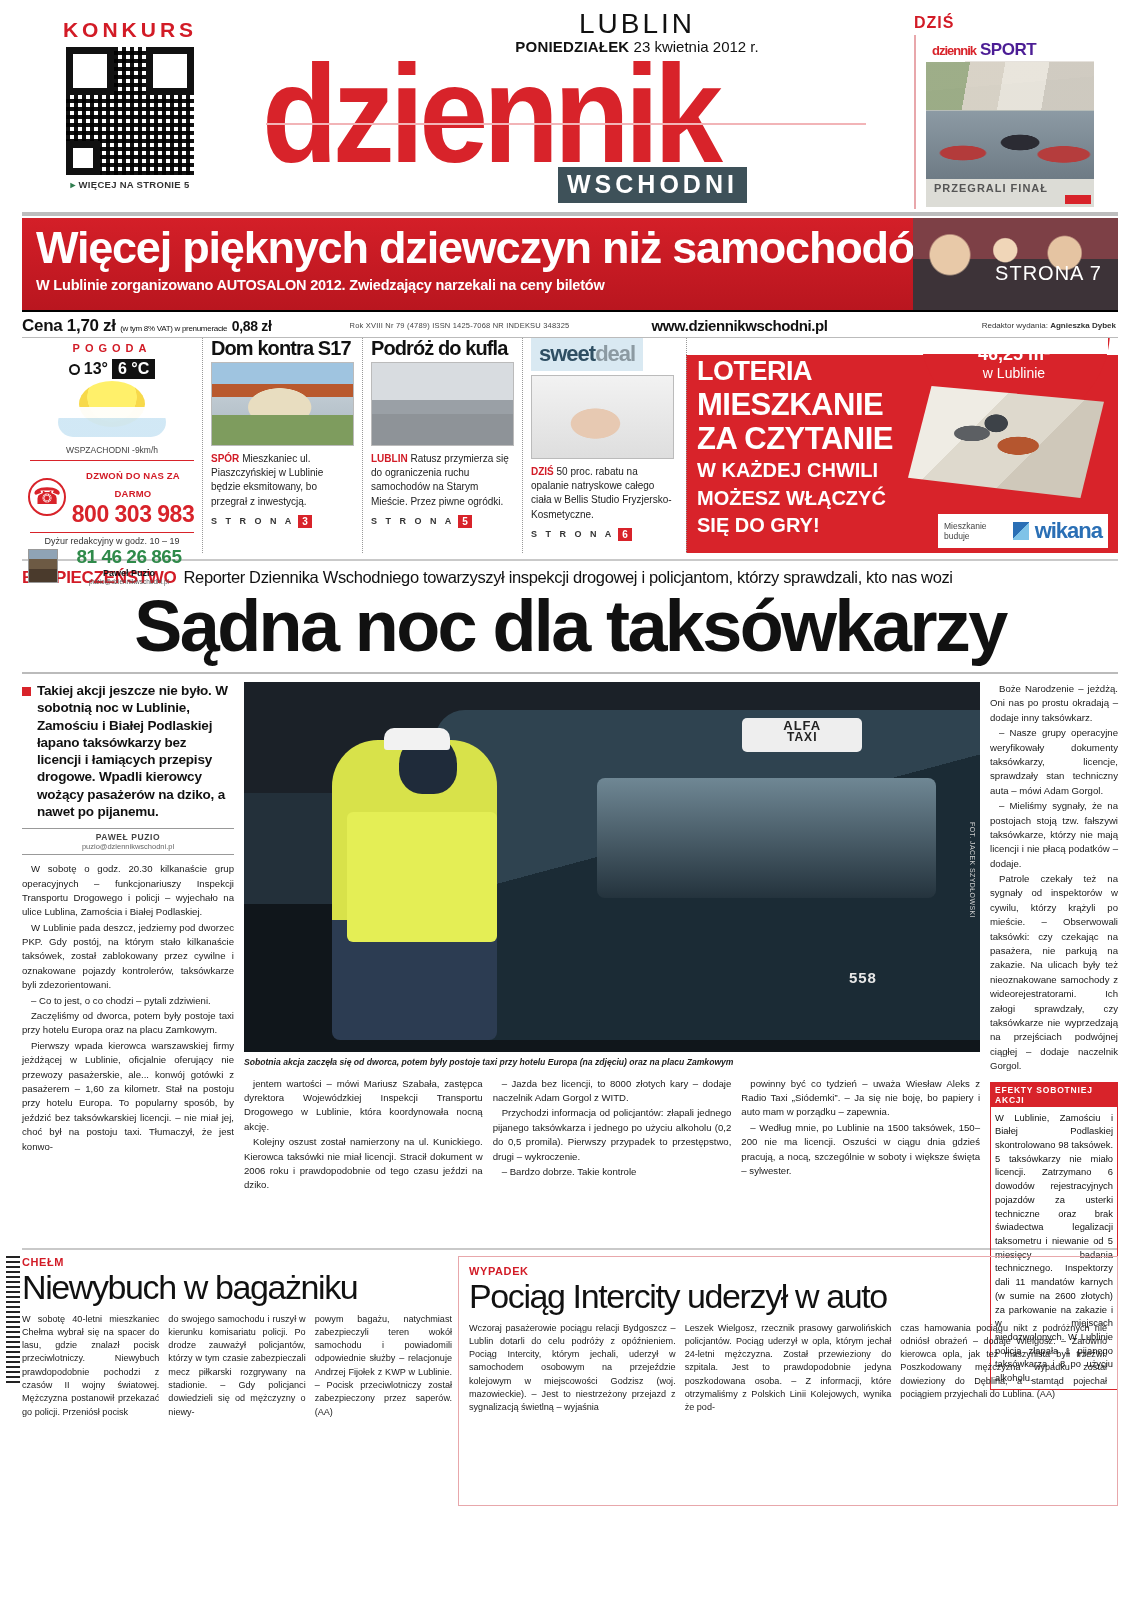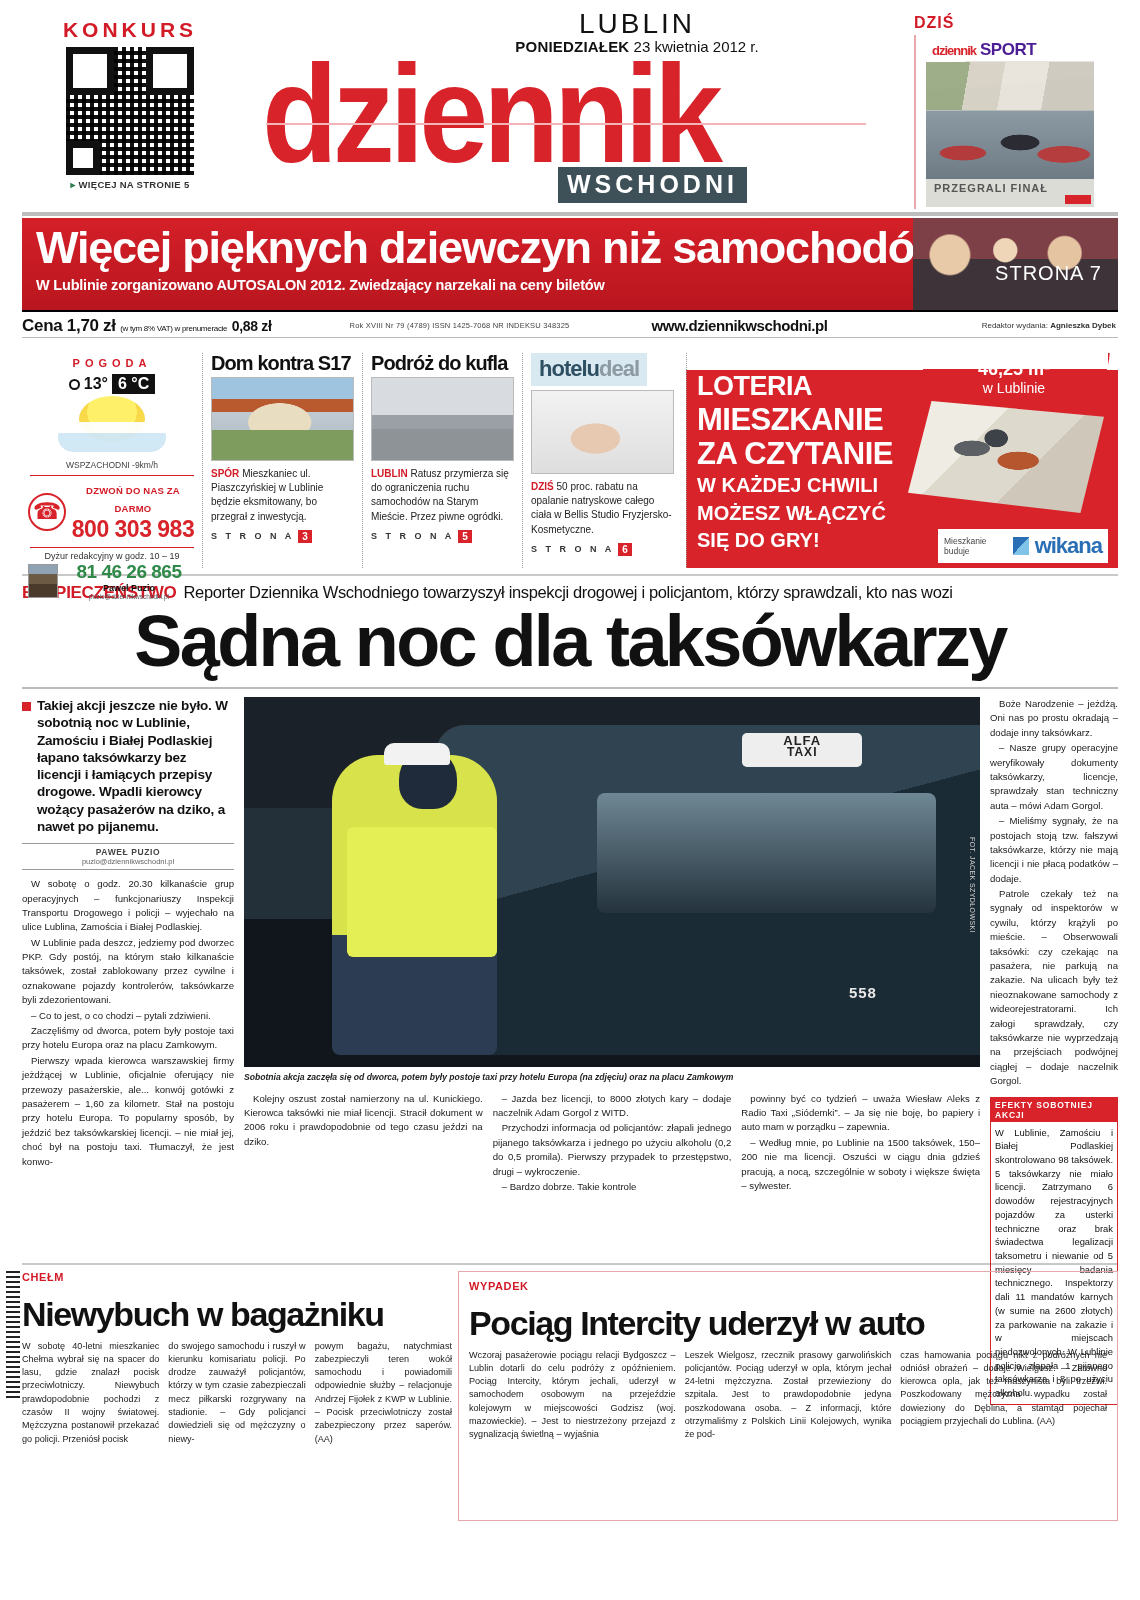--- a/index.html
+++ b/index.html
@@ -80,21 +80,21 @@
              align-items:center; font-size:11px; position:relative; padding-top:2px;}
   .price { font-size:17px; font-weight:bold; letter-spacing:-.3px;}
   .price .small { font-size:8px; font-weight:normal;}
   .price .p2 { font-size:14px; font-weight:bold;}
   .issn { font-size:7.5px; color:#444; margin-left:78px; letter-spacing:.2px;}
   .website { font-size:15px; font-weight:bold; margin-left:82px; letter-spacing:-.4px;}
   .editor { font-size:8px; color:#333; position:absolute; right:2px; }
   .editor b{font-weight:bold;}
 
   
-  .teaser-row { display:flex; height:215px; margin-top:15px; position:relative; }
+  .teaser-row { display:flex; height:215px; margin-top:0; position:relative; }
   .weather { width:180px; padding:4px 6px 0; position:relative; }
   .pogoda { text-align:center; color:#d21b26; font-size:11px; letter-spacing:5px; font-weight:bold; }
   .temps { display:flex; align-items:center; justify-content:center; margin-top:5px; gap:4px;}
   .sun-ico { width:11px; height:11px; border-radius:50%; border:2px solid #111;}
   .t-day { font-size:16px; font-weight:bold;}
   .t-night { background:#111; color:#fff; font-size:16px; font-weight:bold; padding:1px 6px; display:inline-block;}
   .wx-art { height:62px; margin-top:2px; position:relative;}
   .wx-sun { position:absolute; left:50%; top:0; transform:translateX(-50%); width:66px; height:46px;
             border-radius:50%; background:radial-gradient(circle at 50% 35%, #fff06a 0 55%, #f7d94a 56% 100%); }
   .wx-cloud { position:absolute; left:50%; top:26px; transform:translateX(-50%); width:108px; height:30px;
@@ -209,21 +209,21 @@
   .efekty { margin-top:8px; border:1px solid #d8232a;}
   .efekty-h { background:#d8232a; color:#fff; font-size:8.5px; font-weight:bold; letter-spacing:.8px; padding:2px 4px;}
   .efekty-b { font-size:9.4px; line-height:1.46; padding:4px 4px 4px; text-align:justify;}
 
   
   .bottom-rule { border-top:2px solid #c9c9c9; margin-top:6px;}
   .bottom { display:flex; gap:6px; margin-top:6px; height:250px;}
   .bl { width:430px; position:relative;}
   .br { flex:1; border:1px solid #e8a7ab; padding:8px 10px;}
   .sec-kick { color:#d21b26; font-size:11px; font-weight:bold; letter-spacing:.6px;}
-  .sec-h2 { font-size:34px; font-weight:bold; letter-spacing:-1.4px; line-height:1.02; margin-top:14px;}
+  .sec-h2 { font-size:34px; font-weight:normal; letter-spacing:-1.4px; line-height:1.02; margin-top:2px;}
   .cols3 { display:flex; gap:9px; margin-top:8px;}
   .cols3 .bodytxt{flex:1; font-size:9.1px; line-height:1.46;}
   .barcode { position:absolute; left:-16px; top:0; width:14px; height:130px;
      background:repeating-linear-gradient(180deg,#222 0 2px,#fff 2px 5px); }
 </style>
 </head>
 <body>
 
 <div class="page">
 
@@ -350,21 +350,21 @@
         <span>Ratusz przymierza się do ograniczenia ruchu samochodów na Starym Mieście. Przez piwne ogródki.</span>
       </p>
       <div class="strona">
         <span class="w">S T R O N A</span>
         <span class="n">5</span>
       </div>
     </div>
 
     <div class="tsr">
       <div class="sweetdeal">
-        <span class="a">hotelu</span><span class="b">deal</span>
+        <span class="a">sweet</span><span class="b">deal</span>
       </div>
       <div class="ph ph-sweet"></div>
       <p>
         <span class="kick">DZIŚ</span>
         <span>50 proc. rabatu na opalanie natryskowe całego ciała w Bellis Studio Fryzjersko-Kosmetyczne.</span>
       </p>
       <div class="strona">
         <span class="w">S T R O N A</span>
         <span class="n">6</span>
       </div>
@@ -433,20 +433,21 @@
         <div class="mp-num">558</div>
         <div class="mp-officer"></div>
         <div class="mp-vest"></div>
         <div class="mp-head"></div>
         <div class="mp-cap"></div>
         <div class="mp-credit">FOT. JACEK SZYDŁOWSKI</div>
       </div>
       <div class="photo-cap">Sobotnia akcja zaczęła się od dworca, potem były postoje taxi przy hotelu Europa (na zdjęciu) oraz na placu Zamkowym</div>
       <div class="photo-cols">
         <div class="bodytxt">
+          <p>jentem wartości – mówi Mariusz Szabała, zastępca dyrektora Wojewódzkiej Inspekcji Transportu Drogowego w Lublinie, która koordynowała nocną akcję.</p>
           <p>Kolejny oszust został namierzony na ul. Kunickiego. Kierowca taksówki nie miał licencji. Stracił dokument w 2006 roku i prawdopodobnie od tego czasu jeździ na dziko.</p>
         </div>
         <div class="bodytxt">
           <p>– Jazda bez licencji, to 8000 złotych kary – dodaje naczelnik Adam Gorgol z WITD.</p>
           <p>Przychodzi informacja od policjantów: złapali jednego pijanego taksówkarza i jednego po użyciu alkoholu (0,2 do 0,5 promila). Pierwszy przypadek to przestępstwo, drugi – wykroczenie.</p>
           <p>– Bardzo dobrze. Takie kontrole</p>
         </div>
         <div class="bodytxt">
           <p>powinny być co tydzień – uważa Wiesław Aleks z Radio Taxi „Siódemki”. – Ja się nie boję, bo papiery i auto mam w porządku – zapewnia.</p>
           <p>– Według mnie, po Lublinie na 1500 taksówek, 150–200 nie ma licencji. Oszuści w ciągu dnia gdzieś pracują, a nocą, szczególnie w soboty i większe święta – sylwester.</p>

